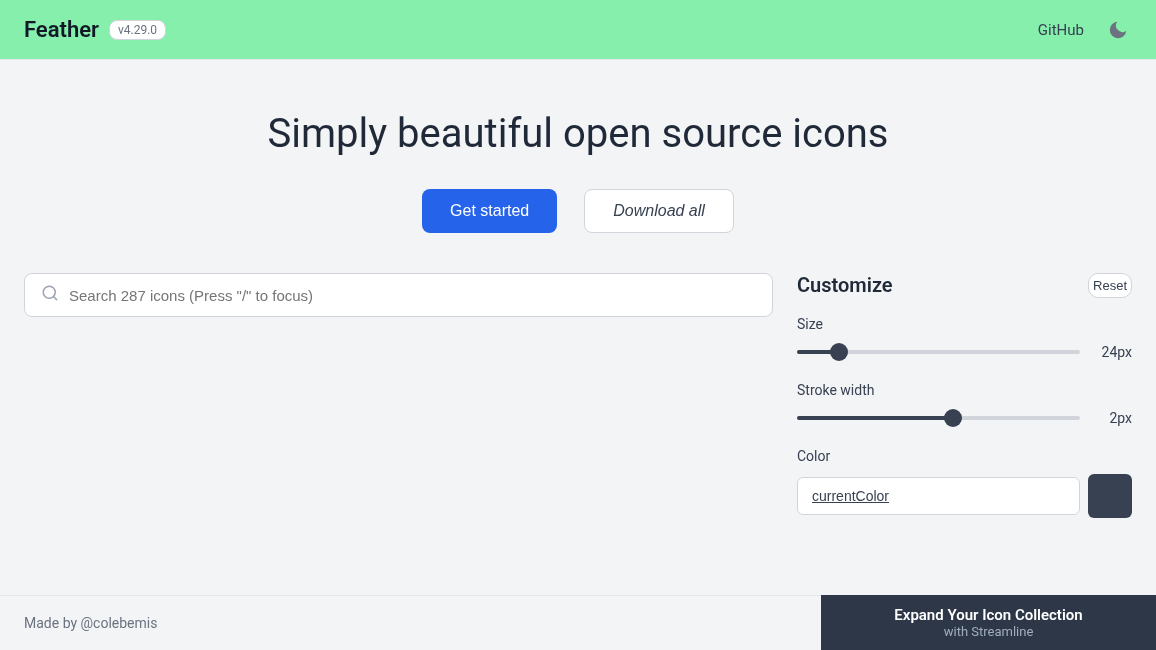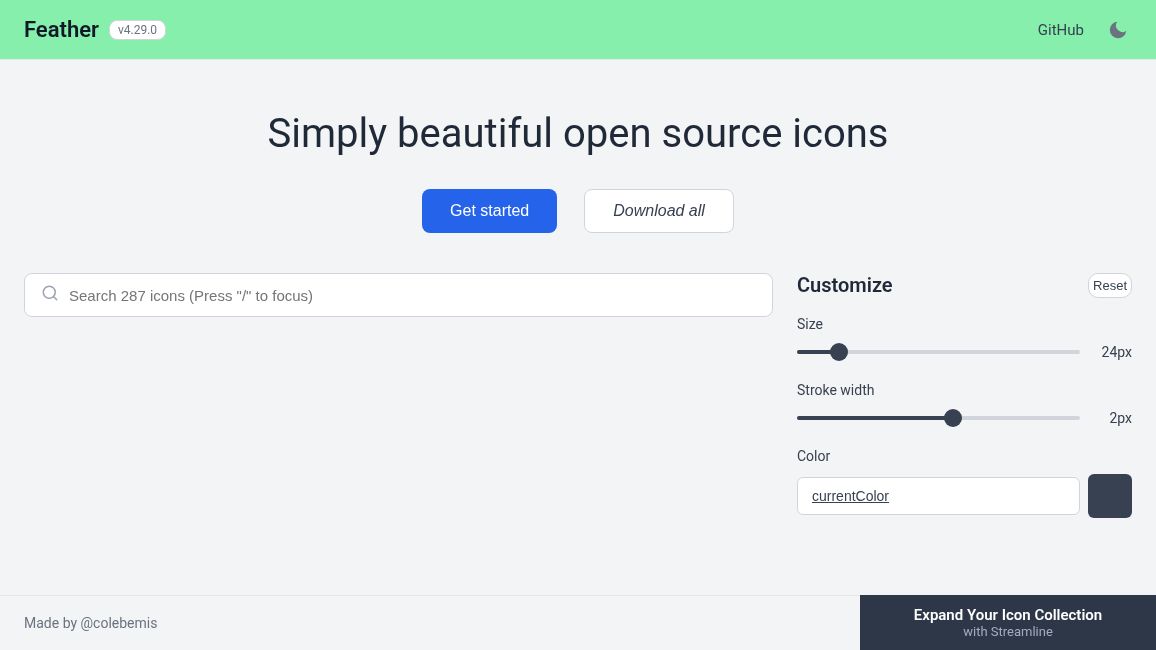--- a/index.html
+++ b/index.html
@@ -163,21 +163,21 @@
       background: #f3f4f6;
       border-top: 1px solid #e5e7eb;
     }
 
     .footer-text {
       font-size: 14px;
       color: #6b7280;
     }
 
     .footer-right {
-      width: 296px;
+      width: 335px;
       background: #2d3748;
       display: flex;
       align-items: center;
       justify-content: center;
       padding: 0 20px;
       flex-direction: column;
     }
 
     .footer-promo-title {
       font-size: 15px;

